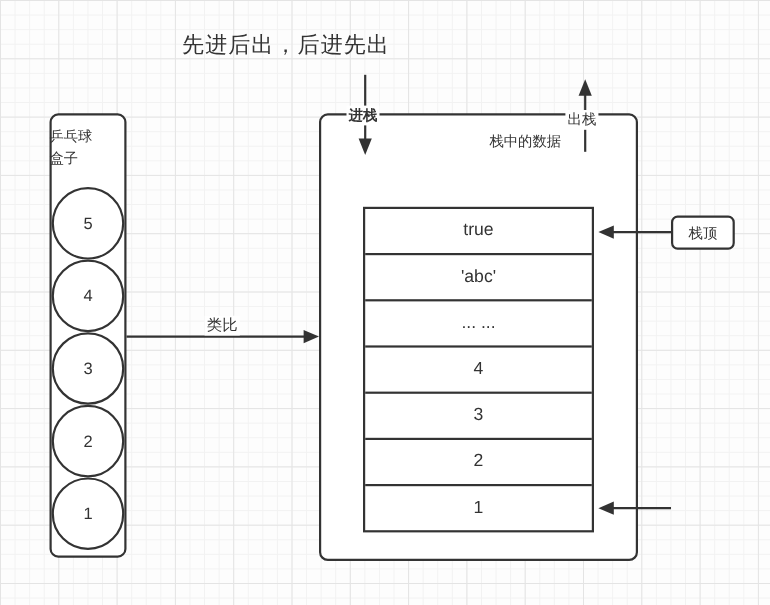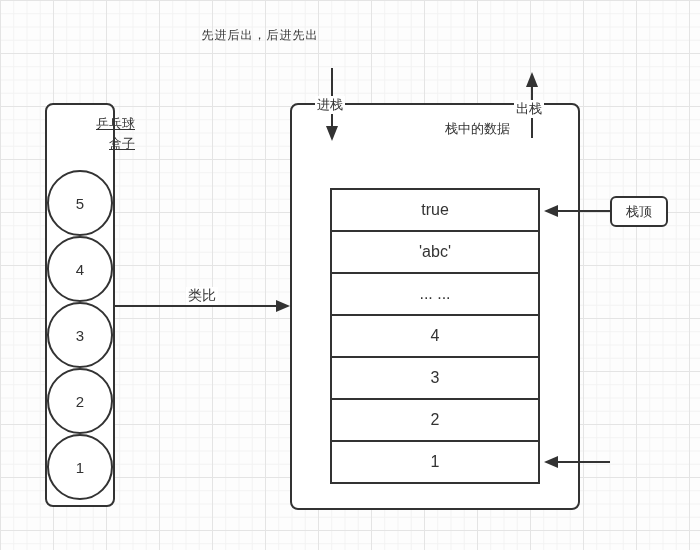--- a/index.html
+++ b/index.html
@@ -10,30 +10,30 @@
     background-image:
       linear-gradient(#e4e4e4 1px, transparent 1px),
       linear-gradient(90deg,#e4e4e4 1px, transparent 1px),
       linear-gradient(#f2f2f2 1px, transparent 1px),
       linear-gradient(90deg,#f2f2f2 1px, transparent 1px);
     background-size:53px 53px,53px 53px,13.25px 13.25px,13.25px 13.25px;
     color:#333;
   }
   .title{
     position:absolute;left:150px;top:27px;width:220px;
-    text-align:center;font-size:12px;color:#333;letter-spacing:1px;
+    text-align:center;font-size:20px;color:#333;letter-spacing:1px;
   }
   
   .left-box{
     position:absolute;left:45px;top:103px;width:66px;height:400px;
     border:2px solid #333;border-radius:8px;background:#fff;
   }
   .left-box-label{
     position:absolute;left:45px;top:114px;width:90px;
-    text-align:right;font-size:13px;line-height:20px;color:#333;text-decoration:underline;
+    text-align:left;font-size:13px;line-height:20px;color:#333;
   }
   .ball{
     position:absolute;left:47px;width:62px;height:62px;
     border:2px solid #333;border-radius:50%;background:#fff;
     display:flex;align-items:center;justify-content:center;
     font-size:15px;color:#333;
   }
   
   .stack-outer{
     position:absolute;left:290px;top:103px;width:286px;height:403px;
@@ -130,18 +130,18 @@
       <polygon points="544,211 558,205 558,217" fill="#333"></polygon>
     </g>
 
     <g>
       <line x1="610" y1="462" x2="556" y2="462" stroke="#333" stroke-width="2"></line>
       <polygon points="544,462 558,456 558,468" fill="#333"></polygon>
     </g>
   </svg>
 
   <span class="line-label" style="left:186px;top:287px;font-size:14px;">类比</span>
-  <span class="line-label" style="left:315px;top:96px;">进栈</span>
+  <span class="line-label" style="left:315px;top:96px;font-weight:bold;">进栈</span>
   <span class="line-label" style="left:514px;top:100px;text-align:center;">出栈</span>
 
   <div class="anno-box" style="top:196px;">栈顶</div>
 
 </div>
 
 </body></html>

